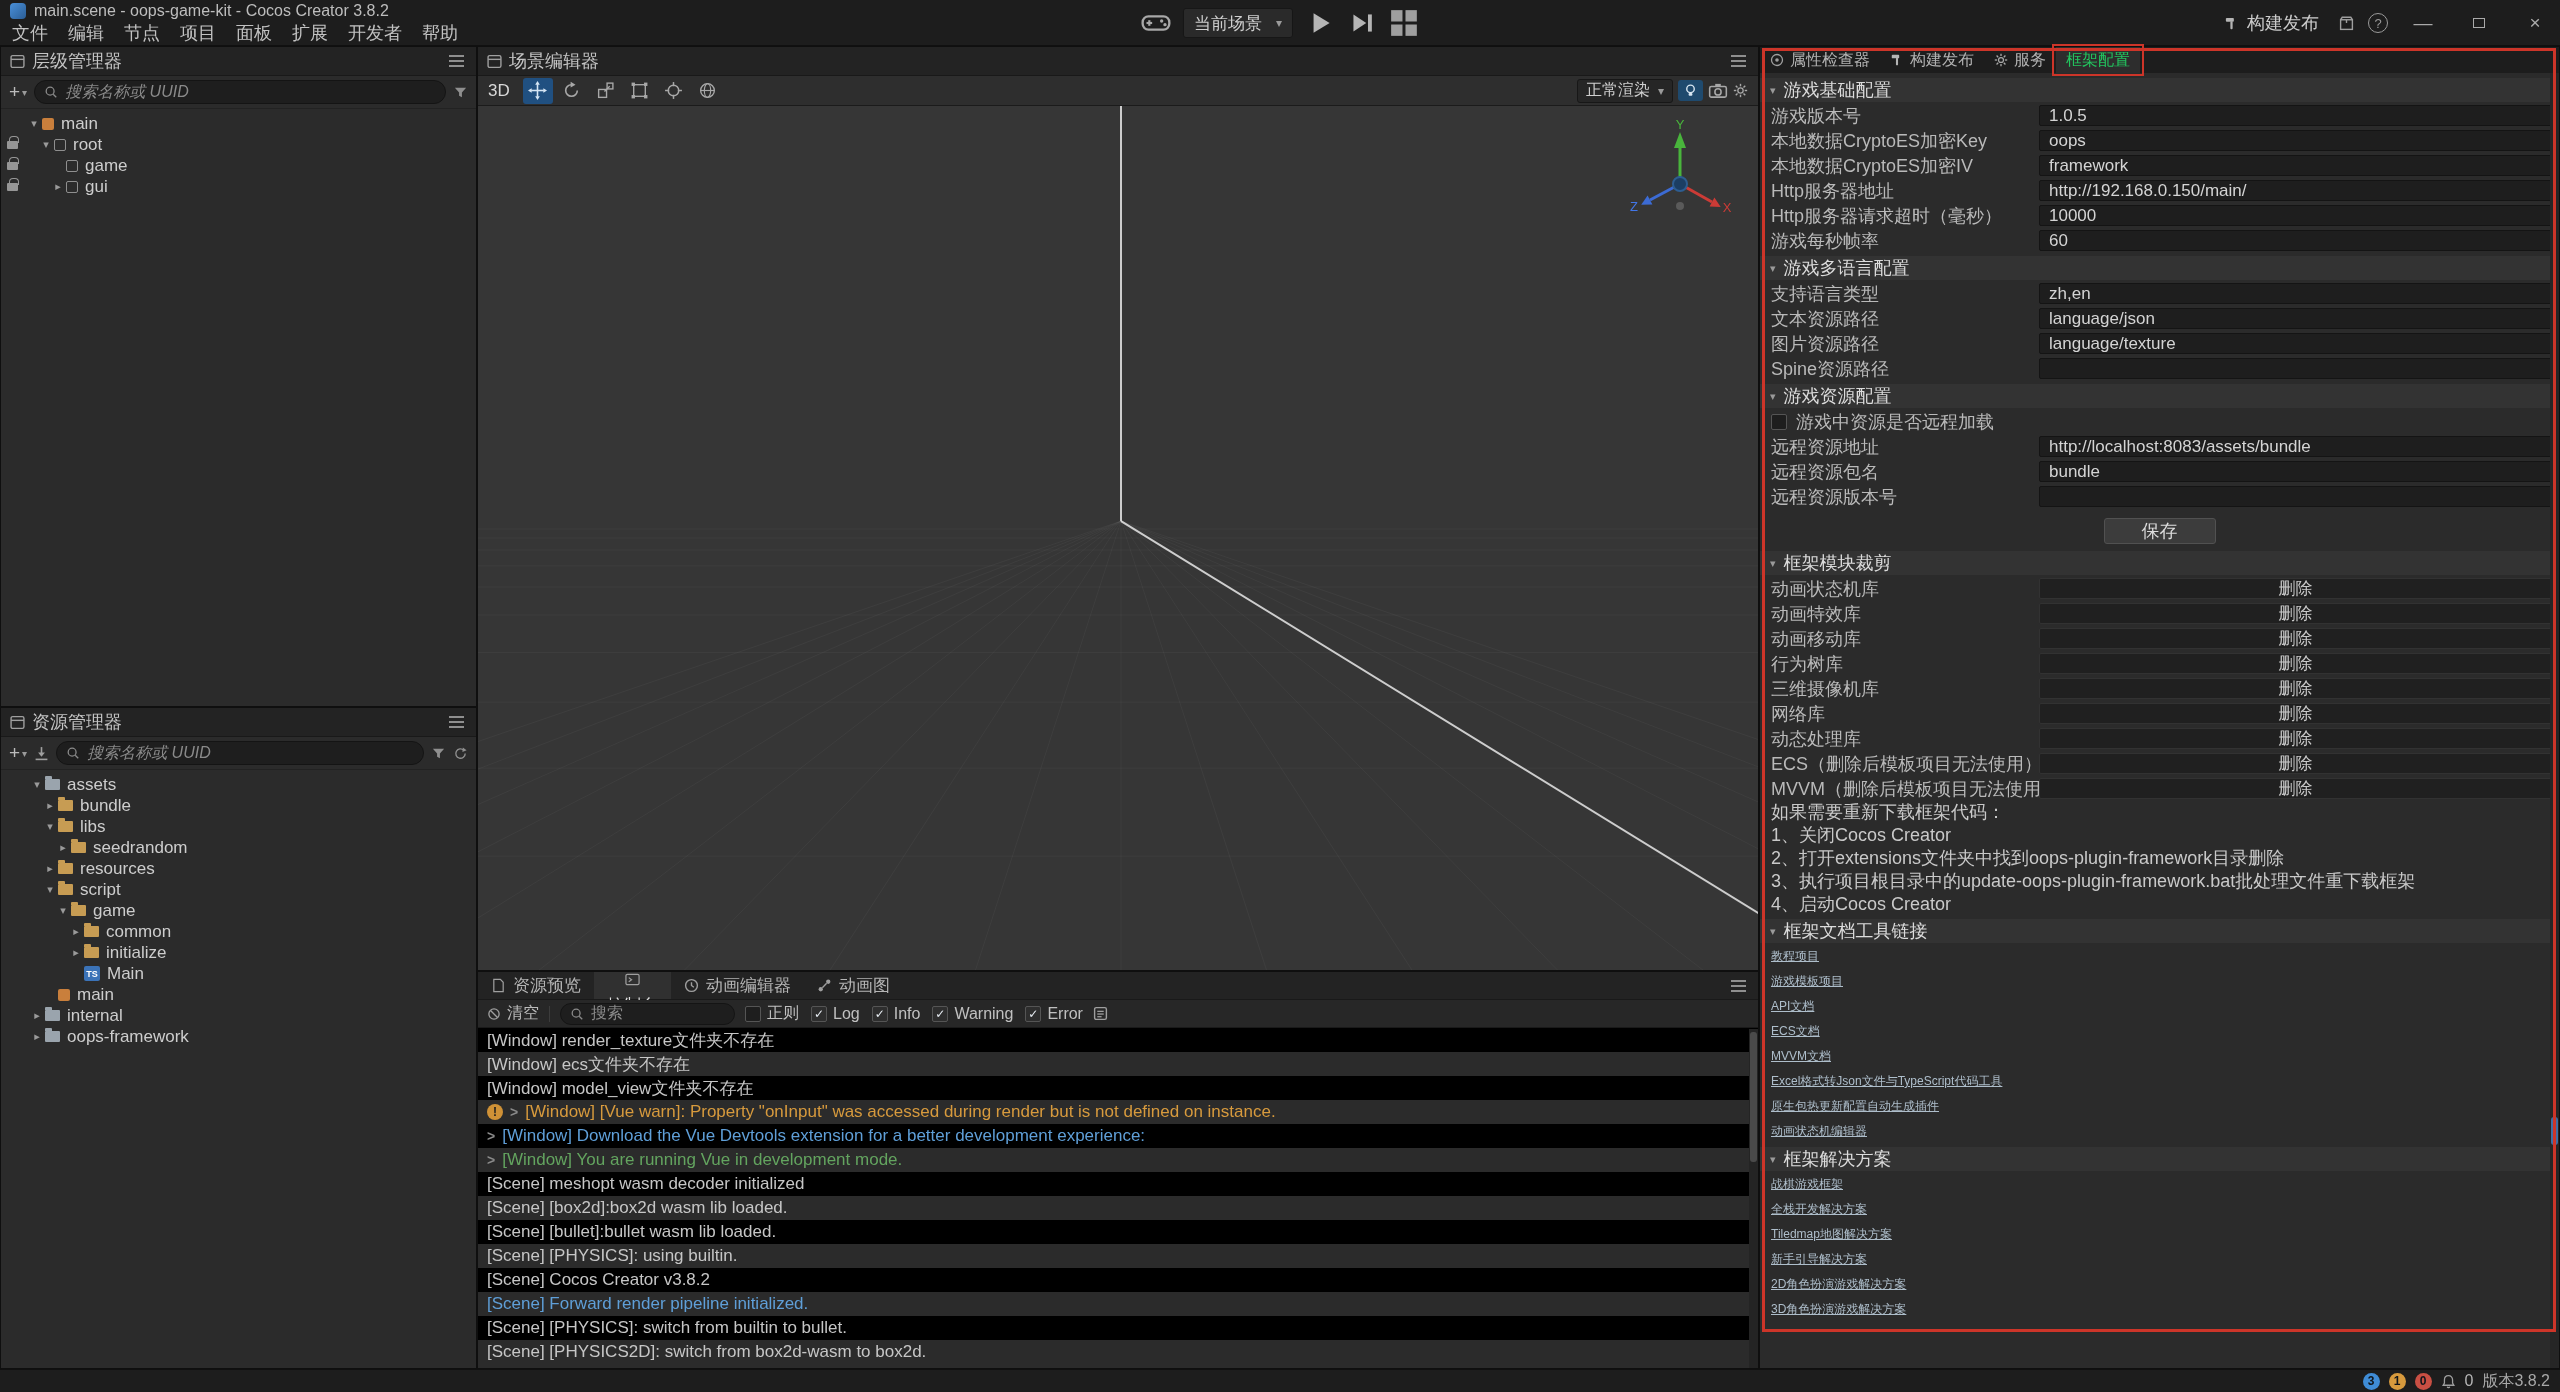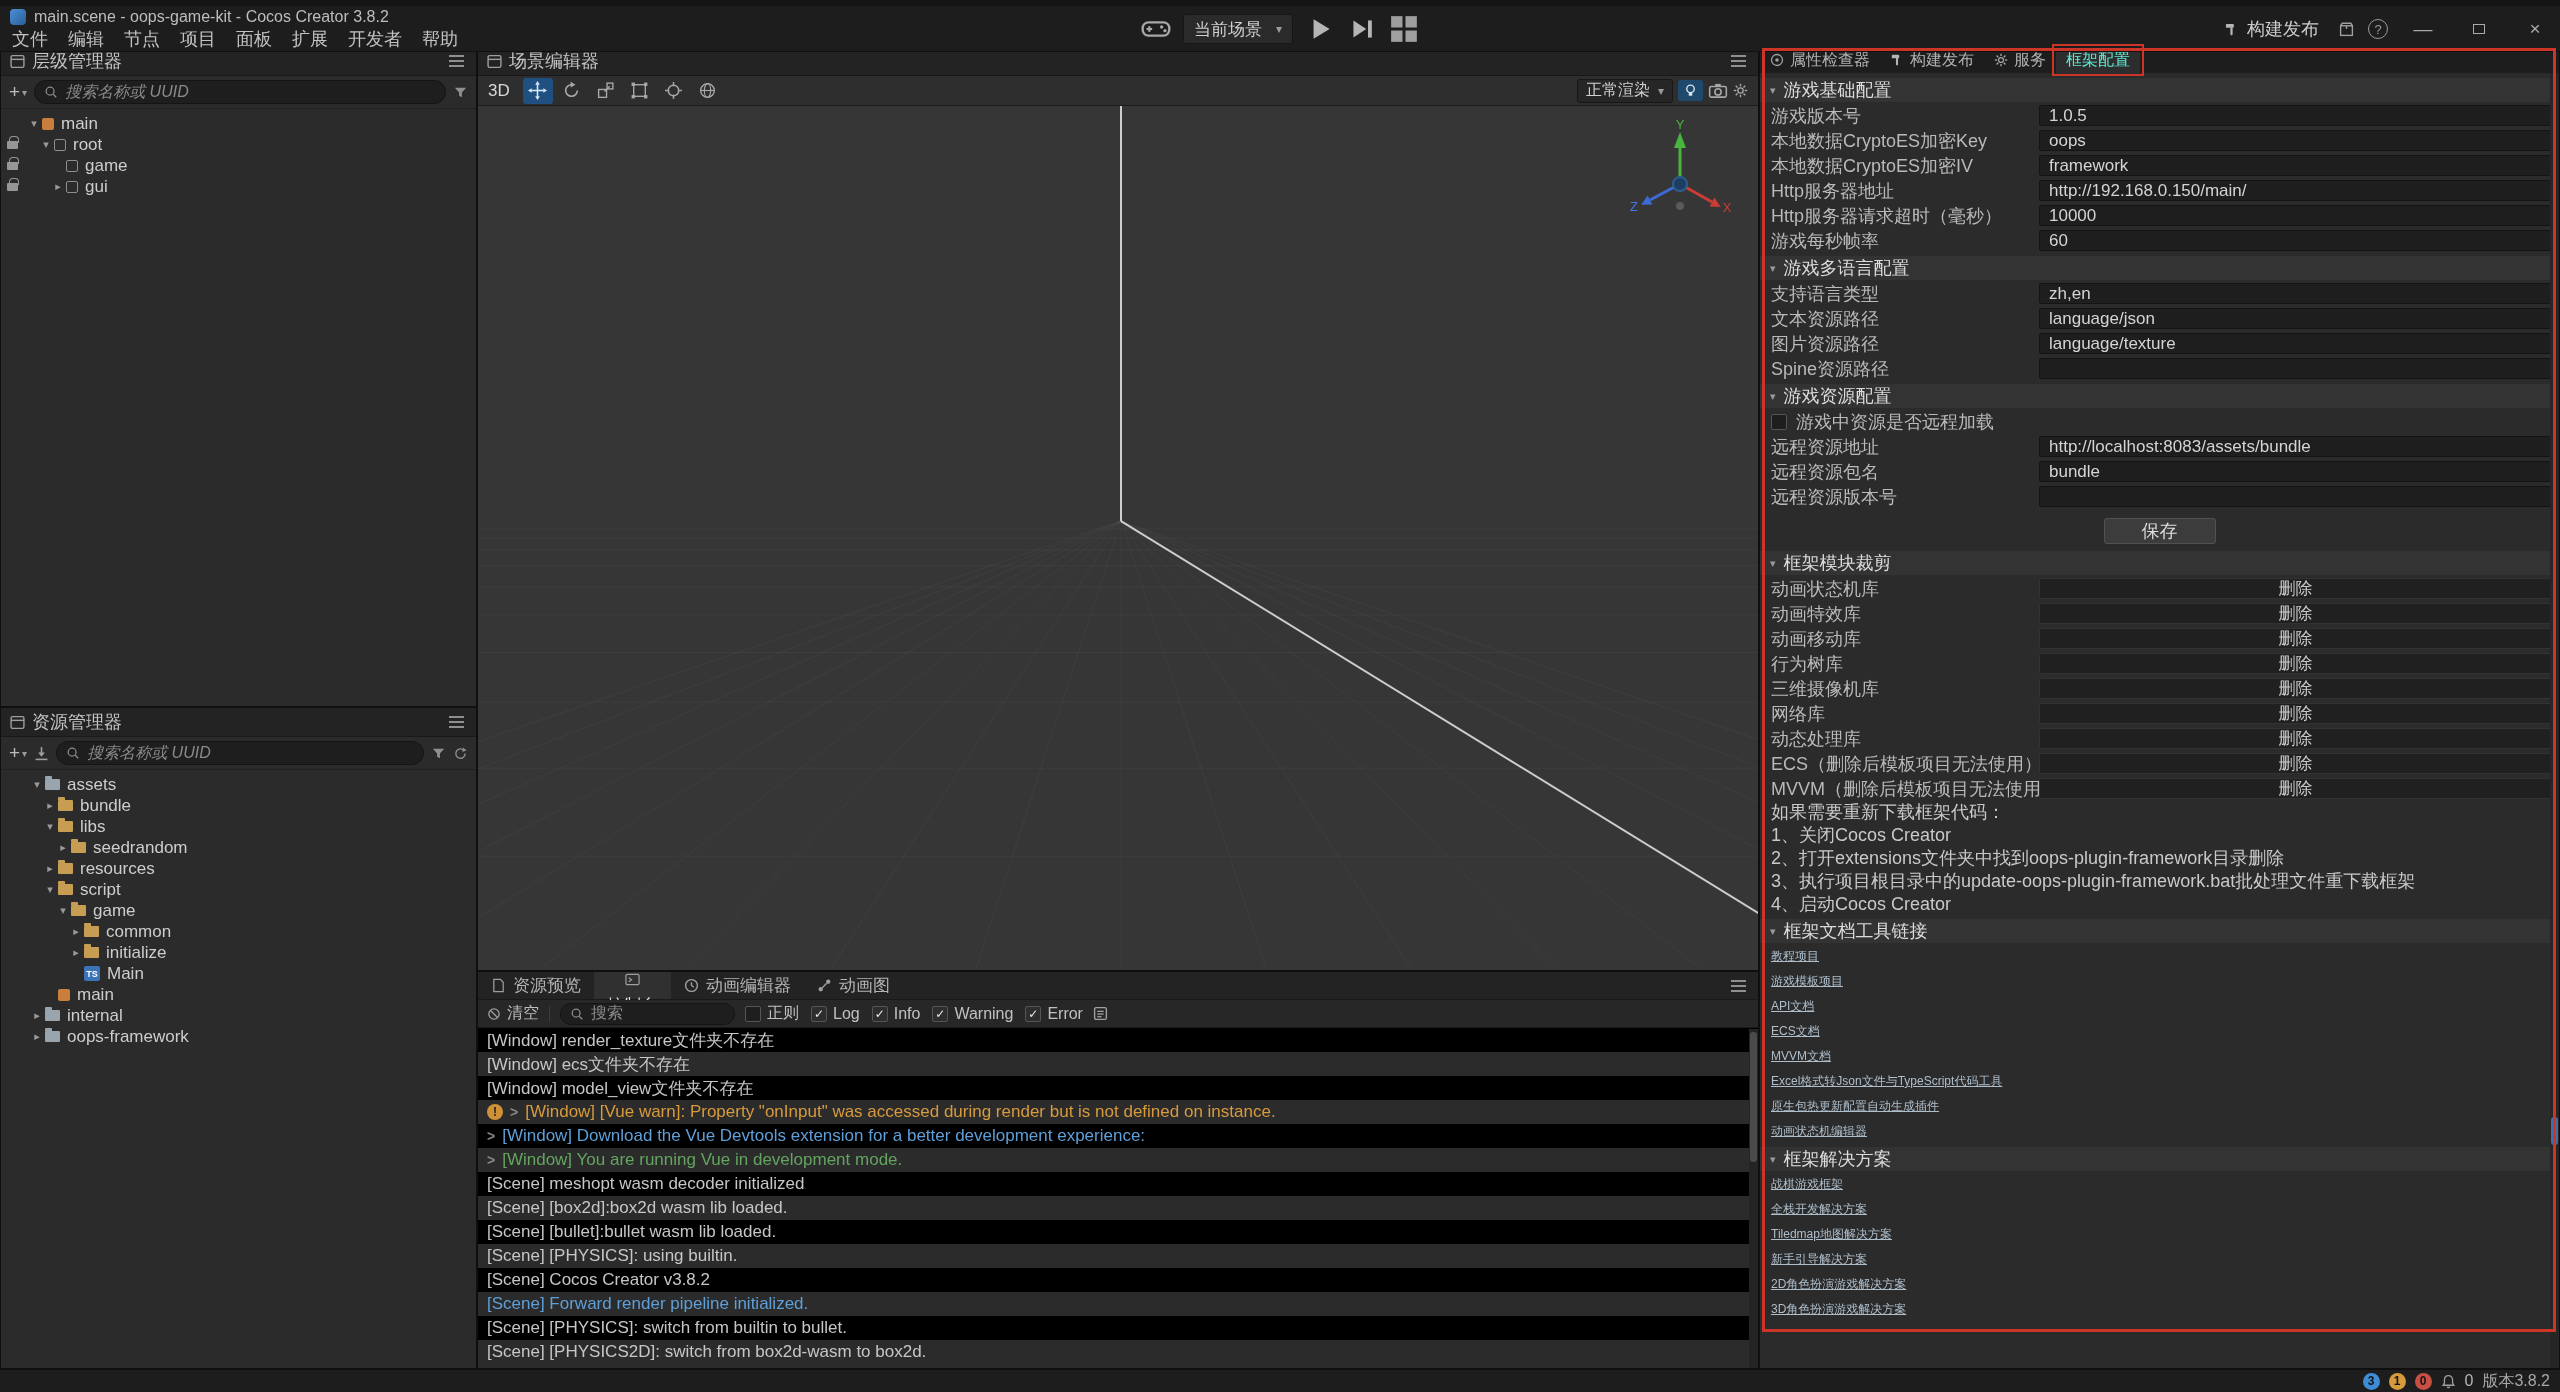--- a/index.html
+++ b/index.html
@@ -6,21 +6,21 @@
 html,body{width:2560px;height:1392px;}
 body{position:relative;overflow:hidden;background:#141414;font-family:"Liberation Sans","DejaVu Sans",sans-serif;color:#c8c8c8;}
 .svg-ic{display:inline-flex;width:16px;height:16px;flex:none;align-items:center;justify-content:center;}
 .svg-ic svg{width:100%;height:100%;}
 .ic14{width:14px;height:14px;}
 .ic15{width:15px;height:15px;}
 .ic20{width:20px;height:20px;}
 .spacer{flex:1;}
 
 
-#titlebar{position:absolute;left:0;top:6px;width:2560px;height:46px;background:#1d1d1d;border-bottom:1px solid #101010;z-index:5;text-decoration:underline;}
+#titlebar{position:absolute;left:0;top:0;width:2560px;height:46px;background:#1d1d1d;border-bottom:1px solid #101010;z-index:5;text-decoration:underline;}
 #title-row{position:absolute;left:10px;top:2px;display:flex;align-items:center;gap:8px;font-size:16px;color:#bdbdbd;white-space:nowrap;}
 .app-logo{width:16px;height:16px;border-radius:4px;background:linear-gradient(135deg,#4a90d9,#2b5e96);}
 #menu-row{position:absolute;left:2px;top:22px;display:flex;}
 .menu-item{padding:0 10px;font-size:18px;color:#c2c2c2;height:23px;line-height:23px;cursor:default;}
 #center-controls{position:absolute;left:50%;top:0;transform:translateX(-50%);height:46px;display:flex;align-items:center;gap:12px;}
 .select{background:#2a2a2a;border:1px solid #171717;border-radius:3px;height:30px;display:flex;align-items:center;padding:0 10px;gap:14px;font-size:17px;color:#cfcfcf;}
 .caret{font-size:12px;color:#9a9a9a;}
 .bar-ic{display:flex;align-items:center;justify-content:center;width:30px;height:30px;}
 #right-controls{position:absolute;right:0;top:0;height:46px;display:flex;align-items:center;gap:14px;padding-right:4px;}
 .build-btn{display:flex;align-items:center;gap:8px;font-size:18px;color:#cccccc;padding:0 6px;}
@@ -91,21 +91,21 @@
 .lt-log{color:#c6c6c6;}
 .lt-warn{color:#d79a3d;}
 .lt-info{color:#5f9fd8;}
 .lt-success{color:#63a45f;}
 .v-scroll{position:absolute;right:0;top:0;width:9px;bottom:0;background:#242424;}
 .v-thumb{position:absolute;left:1px;width:7px;background:#4a4a4a;border-radius:3px;}
 
 
 #insp-tabs{height:26px;background:#1d1d1d;display:flex;align-items:stretch;flex:none;text-align:center;}
 .insp-tab{display:flex;align-items:center;gap:6px;padding:0 10px;font-size:16px;color:#b2b2b2;}
-.insp-tab.active{background:#2d2d2d;color:#5eead4;}
+.insp-tab.active{background:#2d2d2d;color:#22c55e;}
 #insp-body{flex:1;overflow:hidden;padding-top:2px;}
 .sec-header{height:24px;margin:3px 0 1px 0;background:#333333;display:flex;align-items:center;gap:8px;padding:0 10px;font-size:18px;color:#dcdcdc;}
 .sec-arrow{font-size:11px;color:#9a9a9a;}
 .field-row{height:25px;display:flex;align-items:center;padding:0 7px;}
 .field-label{width:272px;flex:none;padding-left:4px;font-size:18px;color:#b9b9b9;white-space:nowrap;overflow:hidden;}
 .field-input{flex:1;height:21px;background:#1e1e1e;border:1px solid #141414;border-radius:2px;padding:0 9px;font-size:17px;color:#d4d4d4;display:flex;align-items:center;white-space:nowrap;overflow:hidden;}
 .module-btn{flex:1;height:21px;background:#202020;border:1px solid #323232;border-radius:2px;color:#c9c9c9;font-size:17px;display:flex;align-items:center;justify-content:center;}
 .cbx-row{height:25px;display:flex;align-items:center;gap:9px;padding:0 11px;font-size:18px;color:#b9b9b9;}
 .note-line{padding:0 11px;height:23px;line-height:23px;font-size:18px;color:#c9c9c9;white-space:nowrap;overflow:hidden;}
 .link-line{padding:0 11px;height:25px;display:flex;align-items:center;}

